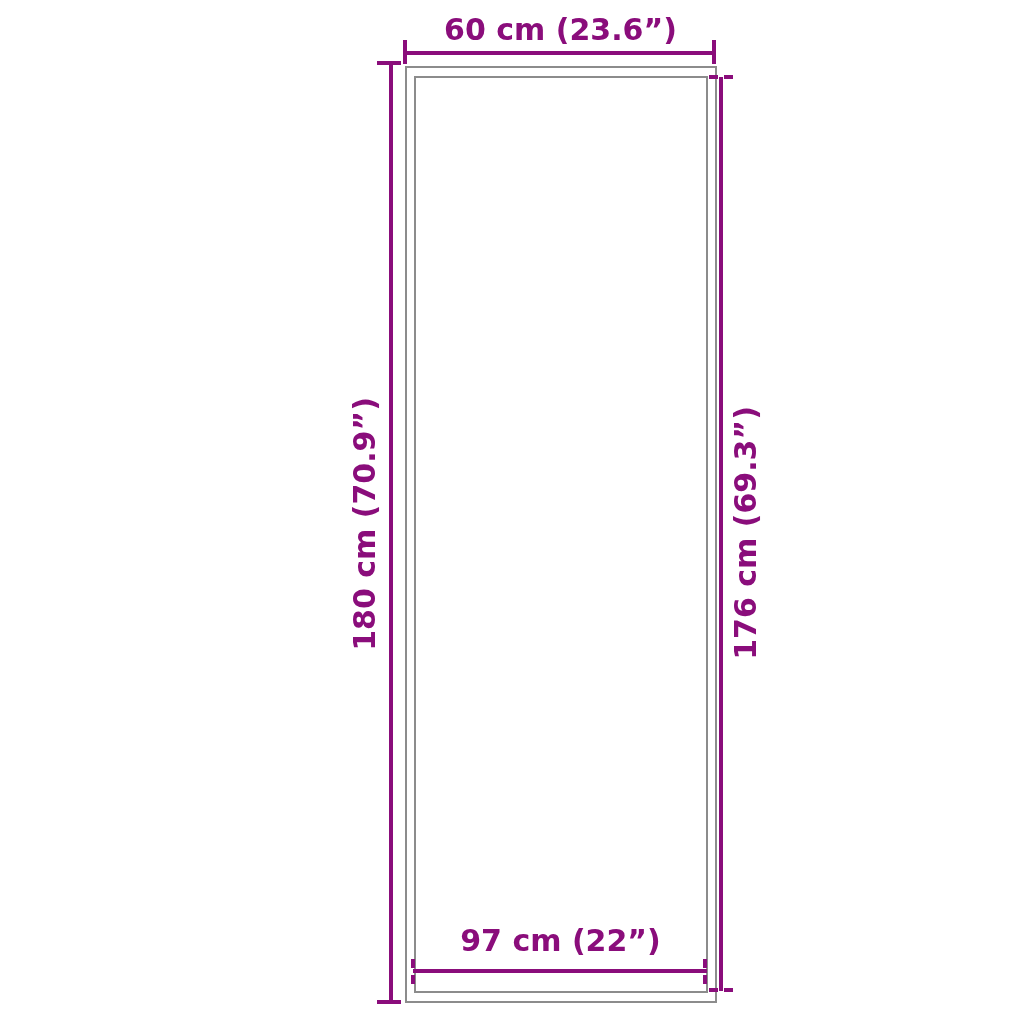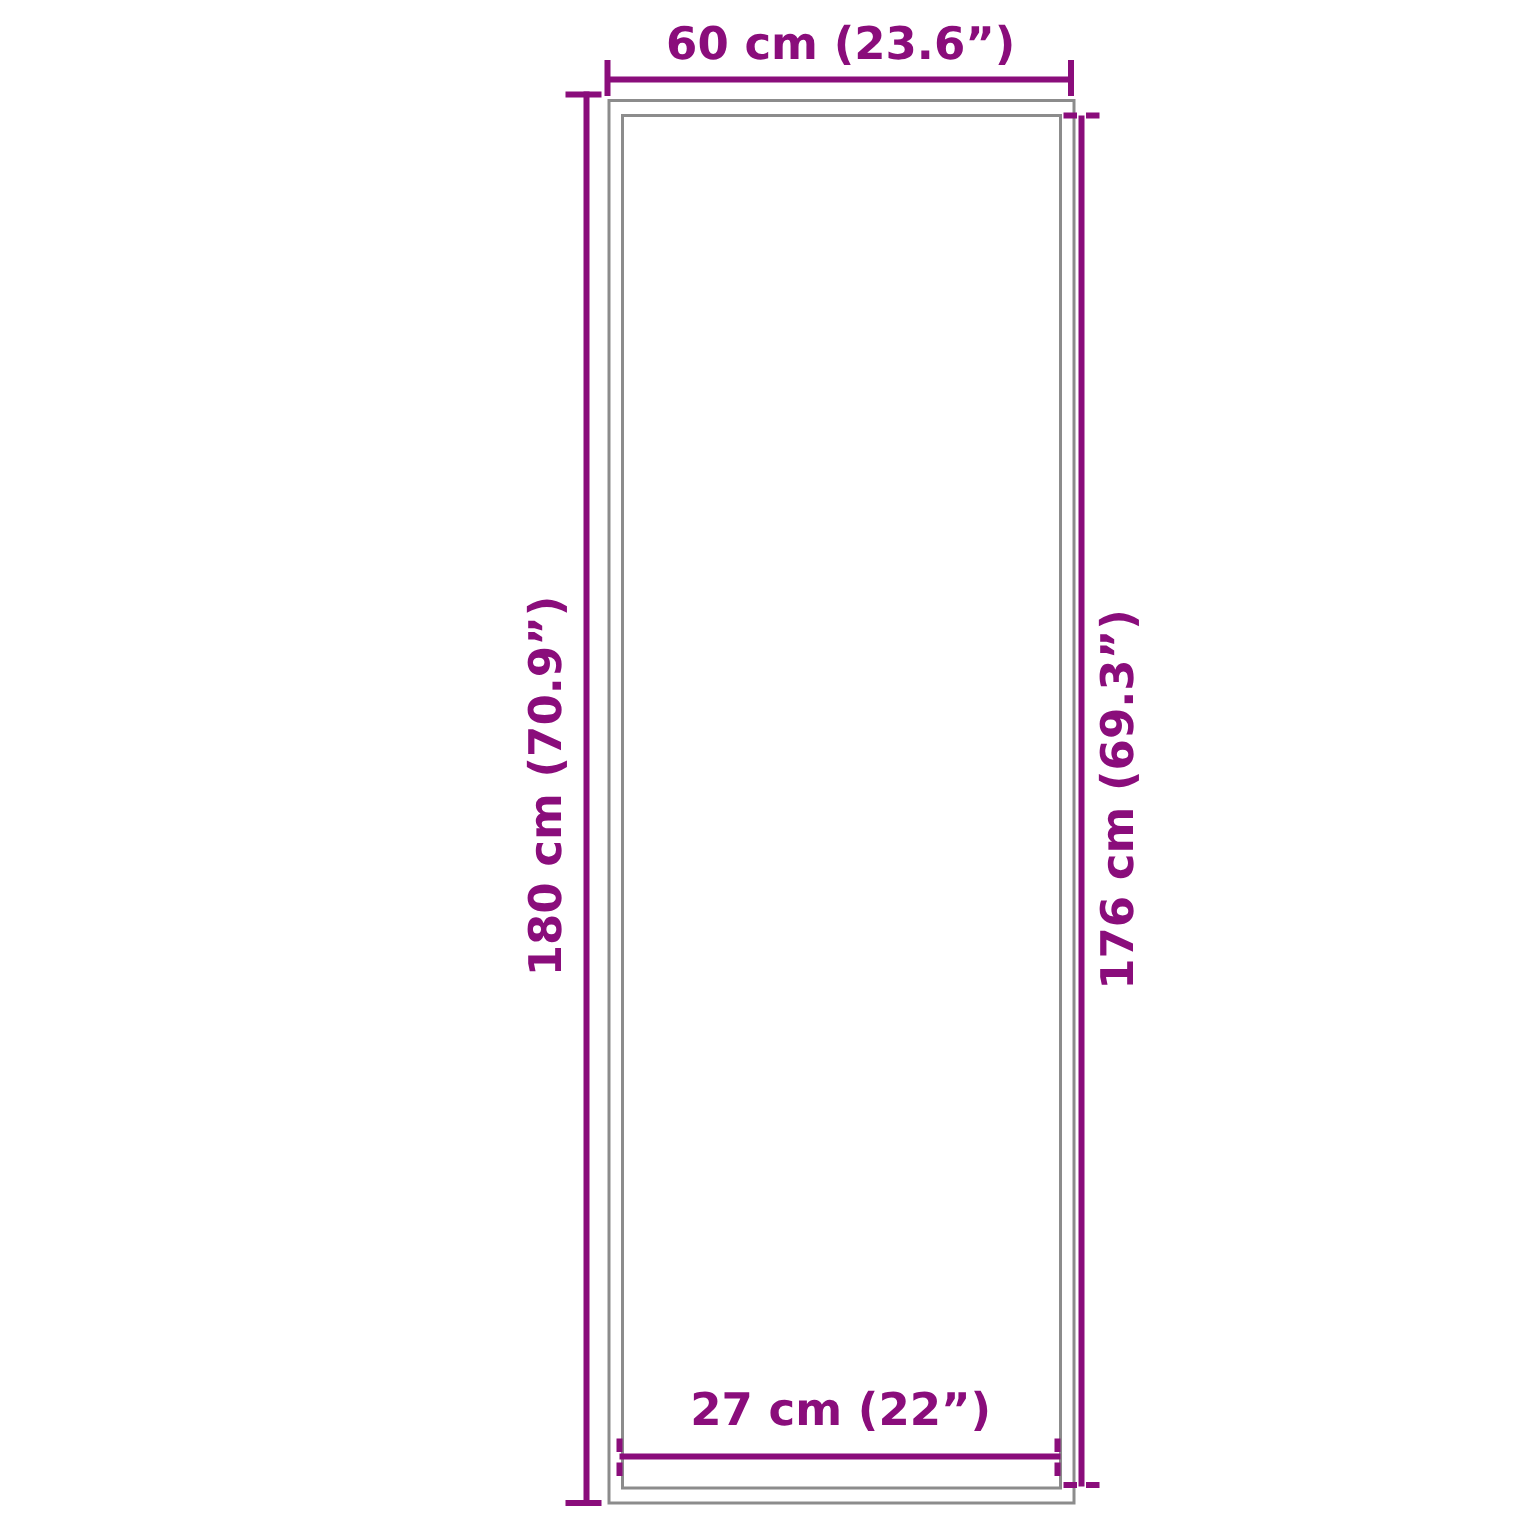--- a/index.html
+++ b/index.html
@@ -58,21 +58,21 @@
   <div>
     <div class="dim-label v-label" style="left:703px; top:533px;">176 cm (69.3”)</div>
     <div class="dline" style="left:676px; top:77px; width:4px; height:914px;"></div>
     <div class="dline" style="left:666px; top:75px; width:9px; height:4px;"></div>
     <div class="dline" style="left:681px; top:75px; width:9px; height:4px;"></div>
     <div class="dline" style="left:666px; top:988px; width:9px; height:4px;"></div>
     <div class="dline" style="left:681px; top:988px; width:9px; height:4px;"></div>
   </div>
 
   <div>
-    <div class="dim-label" style="left:371px; top:926px; width:293px;">27 cm (22”)</div>
+    <div class="dim-label" style="left:371px; top:926px; width:293px;">97 cm (22”)</div>
     <div class="dline" style="left:370px; top:969px; width:294px; height:4px;"></div>
     <div class="dline" style="left:368px; top:959px; width:4px; height:9px;"></div>
     <div class="dline" style="left:368px; top:975px; width:4px; height:9px;"></div>
     <div class="dline" style="left:660px; top:959px; width:4px; height:9px;"></div>
     <div class="dline" style="left:660px; top:975px; width:4px; height:9px;"></div>
   </div>
 
 </div>
 
 </body></html>

